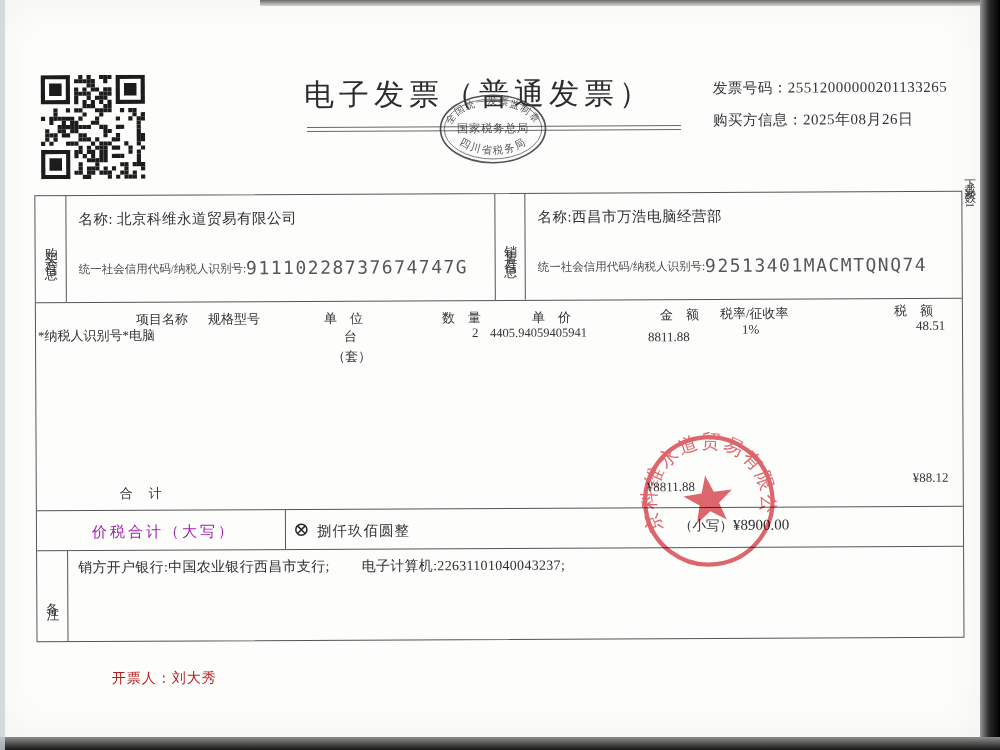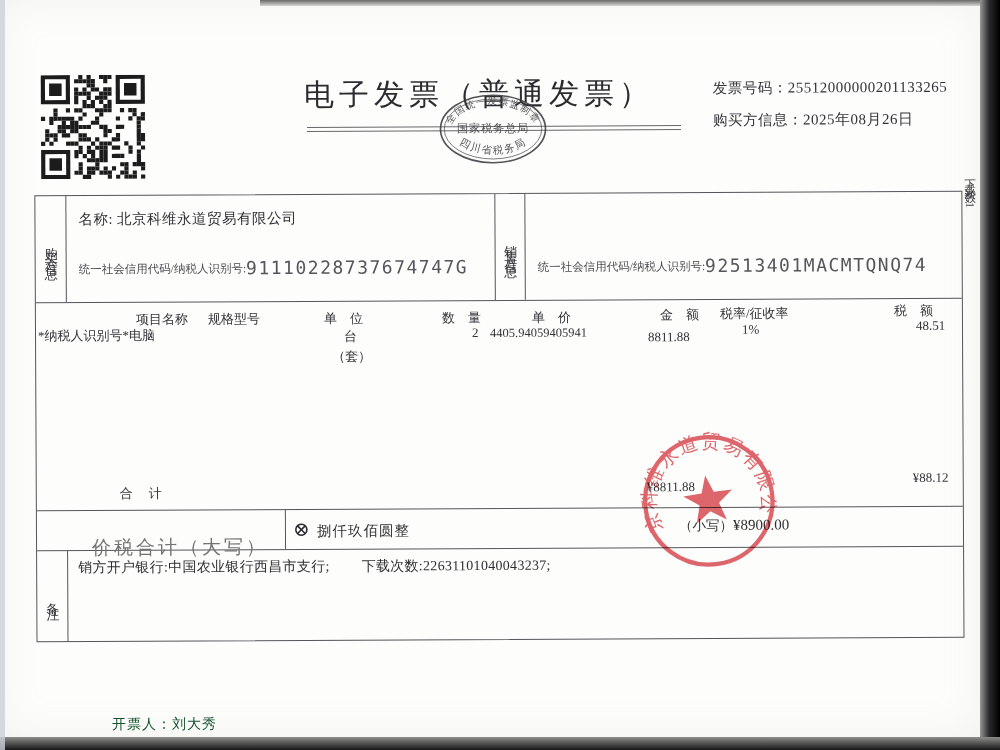--- a/index.html
+++ b/index.html
@@ -66,35 +66,35 @@
   .c-price{ left:454px; top:25px; font-size:12.5px !important; }
   .c-amt  { left:612px; top:29px; }
   .c-rate { left:706px; top:22px; }
   .c-tax  { left:880px; top:19px; }
   .t-label{ left:83px; bottom:7px; letter-spacing:16px; font-size:13.5px; }
   .t-amt  { left:610px; bottom:12px; }
   .t-tax  { left:876px; bottom:20px; }
 
   
   .gross { top:315px; height:40px; border-bottom:1px solid #55555a; }
-  .gross .lbl { position:absolute; left:55px; top:24px; font-size:19px; letter-spacing:3px; color:#737373; }
+  .gross .lbl { position:absolute; left:55px; top:12px; font-size:15px; letter-spacing:3px; color:#a21caf; }
   .gross .div { position:absolute; left:248px; top:0; height:100%; border-left:1px solid #55555a; }
   .gross .sym { position:absolute; left:256px; top:7px; font-size:20px; color:#2c2c30; }
   .gross .words { position:absolute; left:280px; top:12px; font-size:14.5px; letter-spacing:1px; }
   .gross .small { position:absolute; left:642px; top:9px; font-size:13.5px; }
   .gross .small b { font-weight:normal; font-size:15px; }
 
   
   .remarks { top:355px; height:91px; display:flex; }
   .remarks .vstrip { width:31px; border-right:1px solid #55555a; padding-top:0; }
   .remarks-body { flex:1; position:relative; }
   .bank-line { position:absolute; left:10px; top:8px; font-size:14px; letter-spacing:.3px; }
   .bank-line .gap { display:inline-block; width:32px; }
 
-  .issuer { position:absolute; left:110px; top:668px; font-size:14px; letter-spacing:1px; color:#14532d;margin-top:46px; }
+  .issuer { position:absolute; left:110px; top:668px; font-size:14px; letter-spacing:1px; color:#b91c1c; }
 
   
   .seal { position:absolute; left:622px; top:416px; width:172px; height:172px;
           opacity:.82; mix-blend-mode:multiply; }
 </style>
 </head>
 <body>
 
 <div class="sheet">
   <div class="page"></div>
@@ -335,20 +335,21 @@
     <div class="doc-box">
 
       <div class="sec party">
         <div class="vstrip strip-l">购买方信息</div>
         <div class="party-cell party-buyer">
           <div class="pname"><span>名称:</span> <span>北京科维永道贸易有限公司</span></div>
           <div class="pid"><span>统一社会信用代码/纳税人识别号:</span><span class="idv">91110228737674747G</span></div>
         </div>
         <div class="vstrip strip-m">销售方信息</div>
         <div class="party-cell party-seller">
+          <div class="pname"><span>名称:</span><span>西昌市万浩电脑经营部</span></div>
           <div class="pid"><span>统一社会信用代码/纳税人识别号:</span><span class="idv">92513401MACMTQNQ74</span></div>
         </div>
       </div>
 
       <div class="sec items">
         <span class="h0">项目名称</span>
         <span class="h1">规格型号</span>
         <span class="h2">单　位</span>
         <span class="h3">数　量</span>
         <span class="h4">单　价</span>
@@ -374,21 +375,21 @@
         <span class="lbl">价税合计（大写）</span>
         <span class="div"></span>
         <span class="sym">⊗</span>
         <span class="words">捌仟玖佰圆整</span>
         <span class="small"><span>（小写）</span><b>¥8900.00</b></span>
       </div>
 
       <div class="sec remarks">
         <div class="vstrip">备注</div>
         <div class="remarks-body">
-          <div class="bank-line"><span>销方开户银行:中国农业银行西昌市支行;</span><span class="gap"></span><span>下载次数:22631101040043237;</span></div>
+          <div class="bank-line"><span>销方开户银行:中国农业银行西昌市支行;</span><span class="gap"></span><span>电子计算机:22631101040043237;</span></div>
         </div>
       </div>
     </div>
 
     <div class="issuer"><span>开票人：</span><span>刘大秀</span></div>
 
     <svg class="seal" viewBox="0 0 200 200">
       <g transform="rotate(-8 100 100)">
         <circle cx="100" cy="100" r="74" fill="none" stroke="#d6434b" stroke-width="5"></circle>
         <polygon points="100,70 107.1,90.3 128.5,90.7 111.4,103.7 117.6,124.3 100,112 82.4,124.3 88.6,103.7 71.5,90.7 92.9,90.3" fill="#d6434b"></polygon>

